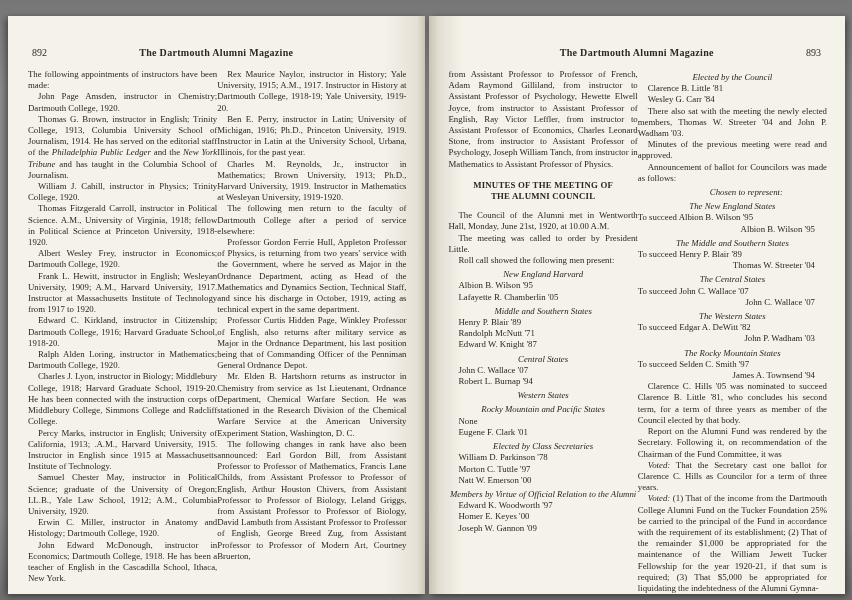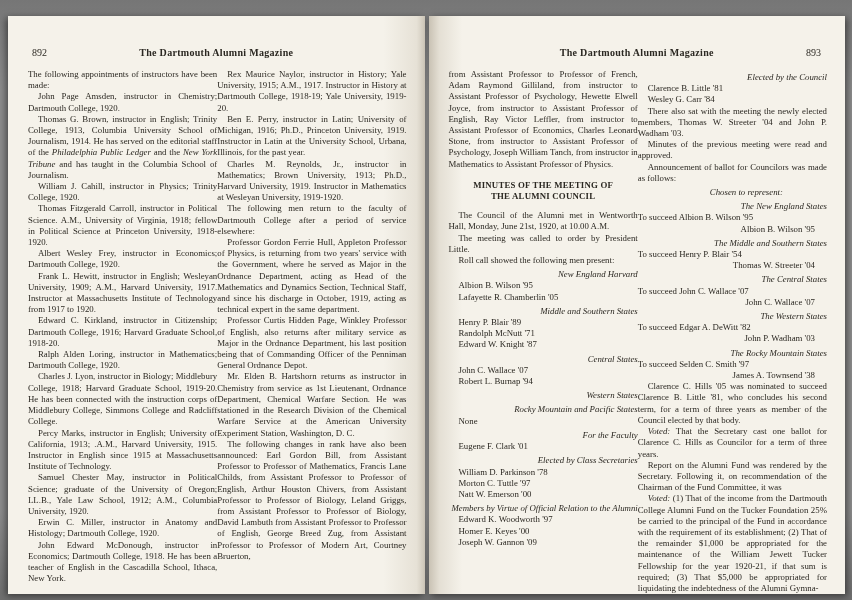--- a/index.html
+++ b/index.html
@@ -50,21 +50,21 @@
     flex:1; min-width:0;
     font-size:8.8px;
     line-height:11.2px;
     text-align:justify;
   }
   .blk       { margin:0; }
   .blk.p     { text-indent:10px; }
   .blk.pf    { text-indent:0; }
   .blk.h     { text-align:center; font-weight:bold; white-space:pre-line;
                margin:10px 4px 8px; text-indent:0; letter-spacing:.2px; }
-  .blk.ih    { font-style:italic; text-align:right; margin-top:3px; }
+  .blk.ih    { font-style:italic; text-align:center; margin-top:3px; }
   .blk.name  { text-align:left; padding-left:10px; }
   .blk.namer { text-align:right; padding-right:12px; }
   .blk.ctr   { font-style:italic; text-align:center; padding-left:28px; margin-top:3px; margin-bottom:1px; }
 </style>
 </head>
 <body>
 
 <div class="spread">
 
   <div class="page page-left">
@@ -121,21 +121,20 @@
           <div class="blk ih">Middle and Southern States</div>
           <div class="blk name">Henry P. Blair '89</div>
           <div class="blk name">Randolph McNutt '71</div>
           <div class="blk name">Edward W. Knight '87</div>
           <div class="blk ih">Central States</div>
           <div class="blk name">John C. Wallace '07</div>
           <div class="blk name">Robert L. Burnap '94</div>
           <div class="blk ih">Western States</div>
           <div class="blk ih">Rocky Mountain and Pacific States</div>
           <div class="blk name">None</div>
-          <div class="blk ih">For the Faculty</div>
           <div class="blk name">Eugene F. Clark '01</div>
           <div class="blk ih">Elected by Class Secretaries</div>
           <div class="blk name">William D. Parkinson '78</div>
           <div class="blk name">Morton C. Tuttle '97</div>
           <div class="blk name">Natt W. Emerson '00</div>
           <div class="blk ih">Members by Virtue of Official Relation to the Alumni</div>
           <div class="blk name">Edward K. Woodworth '97</div>
           <div class="blk name">Homer E. Keyes '00</div>
           <div class="blk name">Joseph W. Gannon '09</div>
         </div>
@@ -144,32 +143,32 @@
           <div class="blk name">Clarence B. Little '81</div>
           <div class="blk name">Wesley G. Carr '84</div>
           <div class="blk p">There also sat with the meeting the newly elected members, Thomas W. Streeter '04 and John P. Wadham '03.</div>
           <div class="blk p">Minutes of the previous meeting were read and approved.</div>
           <div class="blk p">Announcement of ballot for Councilors was made as follows:</div>
           <div class="blk ctr">Chosen to represent:</div>
           <div class="blk ih">The New England States</div>
           <div class="blk pf">To succeed Albion B. Wilson '95</div>
           <div class="blk namer">Albion B. Wilson '95</div>
           <div class="blk ih">The Middle and Southern States</div>
-          <div class="blk pf">To succeed Henry P. Blair '54</div>
+          <div class="blk pf">To succeed Henry P. Blair '89</div>
           <div class="blk namer">Thomas W. Streeter '04</div>
           <div class="blk ih">The Central States</div>
           <div class="blk pf">To succeed John C. Wallace '07</div>
           <div class="blk namer">John C. Wallace '07</div>
           <div class="blk ih">The Western States</div>
           <div class="blk pf">To succeed Edgar A. DeWitt '82</div>
           <div class="blk namer">John P. Wadham '03</div>
           <div class="blk ih">The Rocky Mountain States</div>
           <div class="blk pf">To succeed Selden C. Smith '97</div>
-          <div class="blk namer">James A. Townsend '38</div>
+          <div class="blk namer">James A. Townsend '94</div>
           <div class="blk p">Clarence C. Hills '05 was nominated to succeed Clarence B. Little '81, who concludes his second term, for a term of three years as member of the Council elected by that body.</div>
+          <div class="blk p">Report on the Alumni Fund was rendered by the Secretary. Following it, on recommendation of the Chairman of the Fund Committee, it was</div>
           <div class="blk p"><i>Voted:</i> That the Secretary cast one ballot for Clarence C. Hills as Councilor for a term of three years.</div>
-          <div class="blk p">Report on the Alumni Fund was rendered by the Secretary. Following it, on recommendation of the Chairman of the Fund Committee, it was</div>
           <div class="blk p"><i>Voted:</i> (1) That of the income from the Dartmouth College Alumni Fund on the Tucker Foundation 25% be carried to the principal of the Fund in accordance with the requirement of its establishment; (2) That of the remainder $1,000 be appropriated for the maintenance of the William Jewett Tucker Fellowship for the year 1920-21, if that sum is required; (3) That $5,000 be appropriated for liquidating the indebtedness of the Alumni Gymna-</div>
         </div>
     </div>
   </div>
 
 </div>
 
 </body></html>

